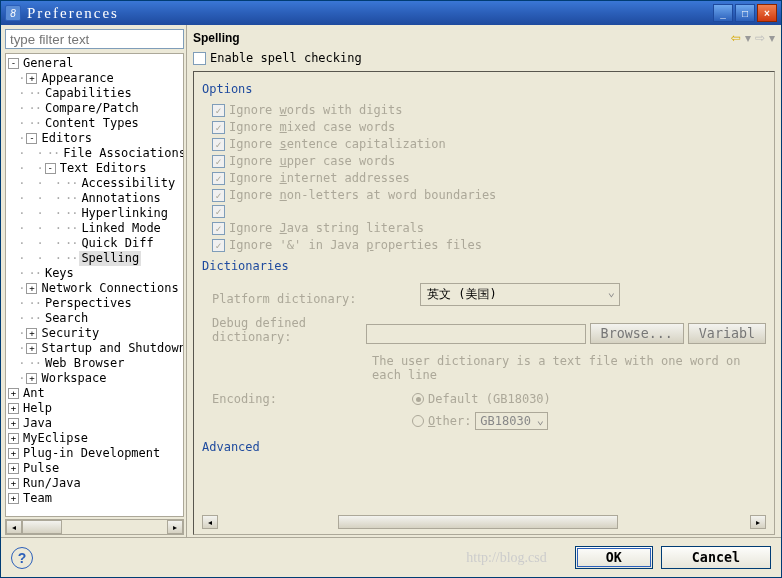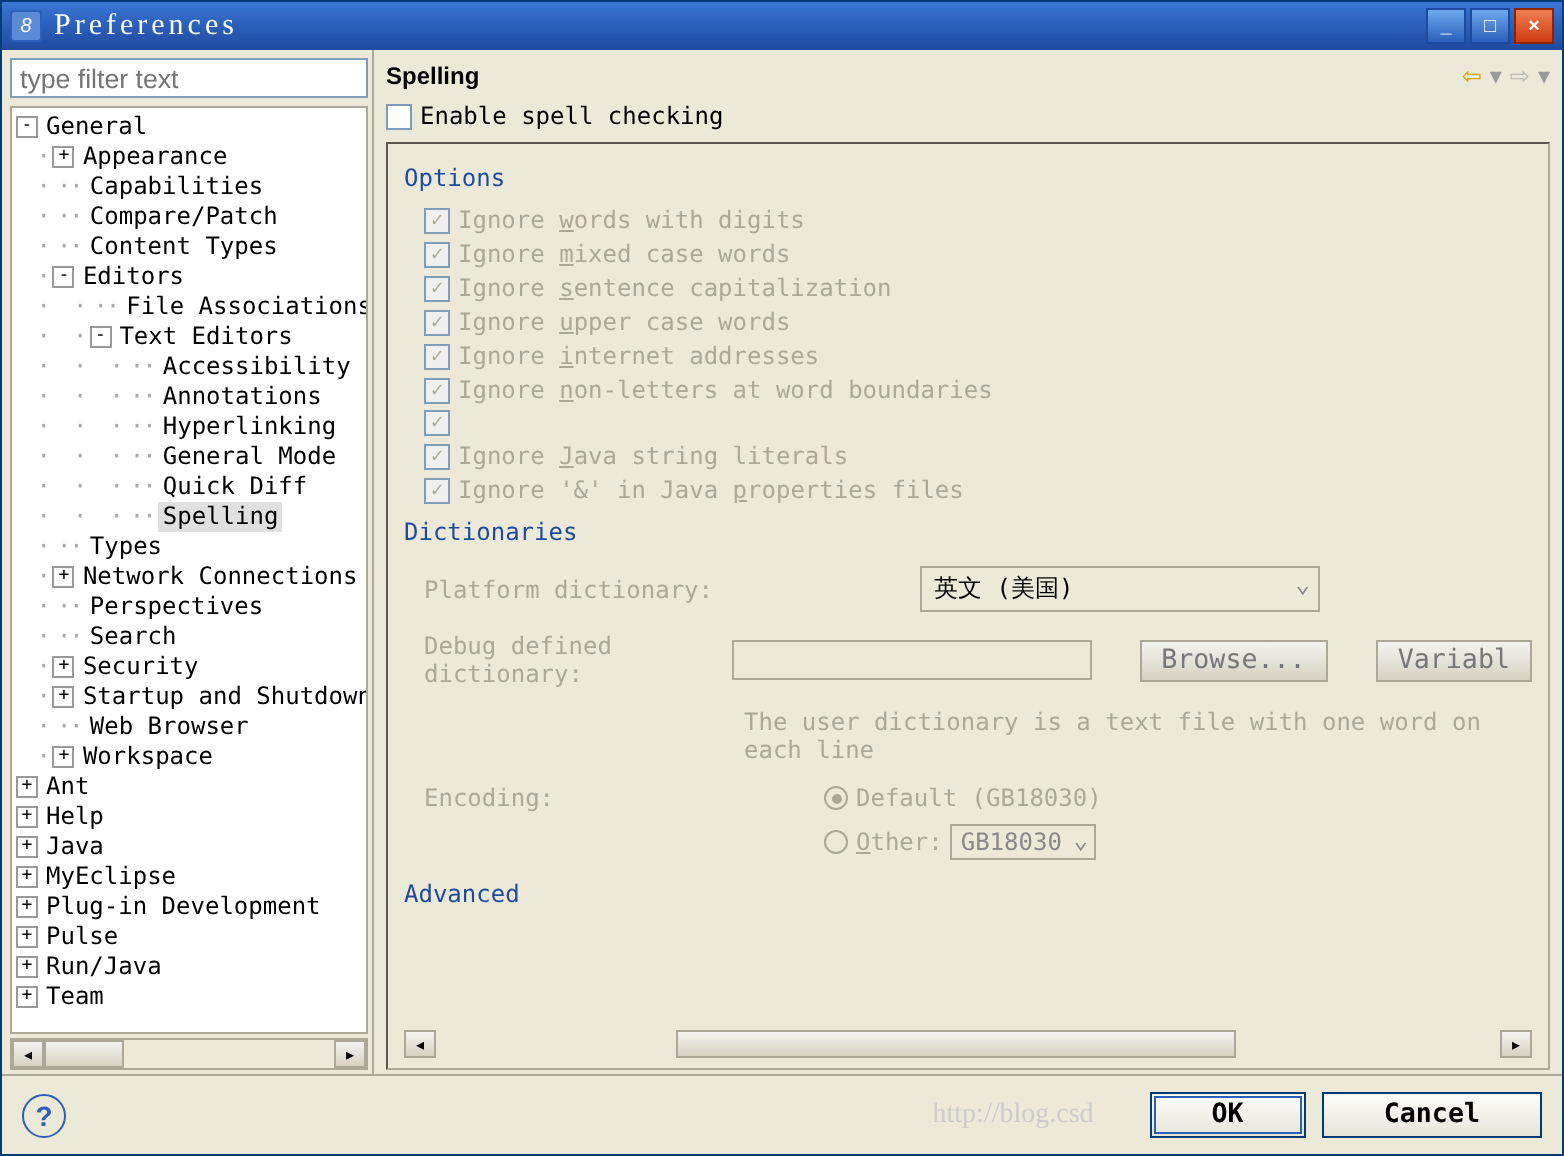--- a/index.html
+++ b/index.html
@@ -31,21 +31,21 @@
 .navarrows { display: flex; gap: 4px; }
 .navarrow { font-size: 12px; }
 .enable-row { display: flex; align-items: center; margin-bottom: 6px; }
 .cb { width: 13px; height: 13px; border: 1px solid #7f9db9; background: #fff; margin-right: 4px; display: inline-flex; align-items: center; justify-content: center; }
 .cb.disabled { background: #f0f0f0; color: #aca899; }
 .cb .chk { font-size: 10px; }
 .content { flex: 1; border: 1px inset #aca899; background: #ece9d8; padding: 6px 8px 4px 8px; overflow: hidden; display: flex; flex-direction: column; }
 .grouptitle { color: #1e4a9e; font-family: "SimSun", monospace; font-size: 12px; margin: 4px 0 4px 0; }
 .option-row { display: flex; align-items: center; margin: 3px 0 3px 10px; color: #aca899; font-family: "SimSun", monospace; font-size: 12px; }
 u { text-decoration: underline; }
-.dictrow { display: flex; align-items: center; margin: 6px 0 4px 10px; color: #aca899; font-family: "SimSun", monospace; font-size: 12px; gap: 24px; }
+.dictrow { display: flex; align-items: flex-end; margin: 6px 0 4px 10px; color: #aca899; font-family: "SimSun", monospace; font-size: 12px; gap: 4px; }
 .dictrow label { width: 150px; }
 .combo { border: 1px solid #aca899; background: #ece9d8; padding: 2px 18px 2px 6px; color: #000000; position: relative; min-width: 200px; }
 .combo::after { content: "⌄"; position: absolute; right: 4px; top: 1px; color: #888; }
 .txt { border: 1px solid #aca899; background: #ece9d8; padding: 2px 4px; flex: 1; height: 20px; min-width: 180px; }
 .btn2 { border: 1px solid #aca899; background: linear-gradient(to bottom, #f3f3ef, #d6d2c2); padding: 2px 10px; color: #777; font-family: "SimSun", monospace; }
 .note { margin: 6px 0 6px 170px; color: #aca899; font-family: "SimSun", monospace; font-size: 12px; }
 .enc-row { display: flex; align-items: center; margin: 4px 0 2px 10px; color: #aca899; font-family: "SimSun", monospace; font-size: 12px; }
 .enc-row .col1 { width: 200px; }
 .radio { width: 12px; height: 12px; border: 1px solid #aca899; border-radius: 50%; margin-right: 4px; display: inline-flex; align-items: center; justify-content: center; }
 .radio.sel::after { content: ""; width: 5px; height: 5px; background: #aca899; border-radius: 50%; }
@@ -137,40 +137,40 @@
               <span class="dots" style="padding-left: 10px;">·</span>
               <span class="dots" style="padding-left: 10px;">·</span>
               <span class="dots" style="padding-left: 2px;">··</span>
               <span class="tree-label">Hyperlinking</span>
             </div>
             <div class="tree-item">
               <span class="dots" style="padding-left: 4px;">&nbsp;·</span>
               <span class="dots" style="padding-left: 10px;">·</span>
               <span class="dots" style="padding-left: 10px;">·</span>
               <span class="dots" style="padding-left: 2px;">··</span>
-              <span class="tree-label">General Mode</span>
+              <span class="tree-label">Linked Mode</span>
             </div>
             <div class="tree-item">
               <span class="dots" style="padding-left: 4px;">&nbsp;·</span>
               <span class="dots" style="padding-left: 10px;">·</span>
               <span class="dots" style="padding-left: 10px;">·</span>
               <span class="dots" style="padding-left: 2px;">··</span>
               <span class="tree-label">Quick Diff</span>
             </div>
             <div class="tree-item">
               <span class="dots" style="padding-left: 4px;">&nbsp;·</span>
               <span class="dots" style="padding-left: 10px;">·</span>
               <span class="dots" style="padding-left: 10px;">·</span>
               <span class="dots" style="padding-left: 2px;">··</span>
               <span class="tree-label selected">Spelling</span>
             </div>
             <div class="tree-item">
               <span class="dots" style="padding-left: 4px;">&nbsp;·</span>
               <span class="dots" style="padding-left: 2px;">··</span>
-              <span class="tree-label">Types</span>
+              <span class="tree-label">Keys</span>
             </div>
             <div class="tree-item">
               <span class="dots" style="padding-left: 4px;">&nbsp;·</span>
               <span class="expander">+</span>
               <span class="tree-label">Network Connections</span>
             </div>
             <div class="tree-item">
               <span class="dots" style="padding-left: 4px;">&nbsp;·</span>
               <span class="dots" style="padding-left: 2px;">··</span>
               <span class="tree-label">Perspectives</span>

